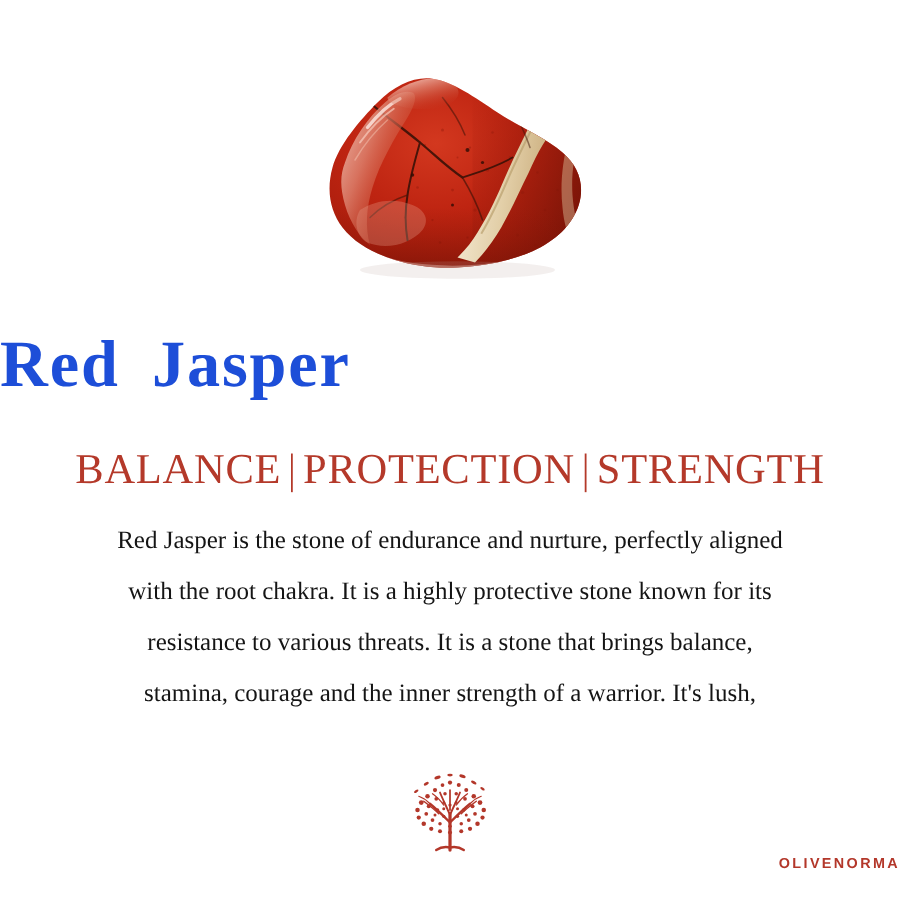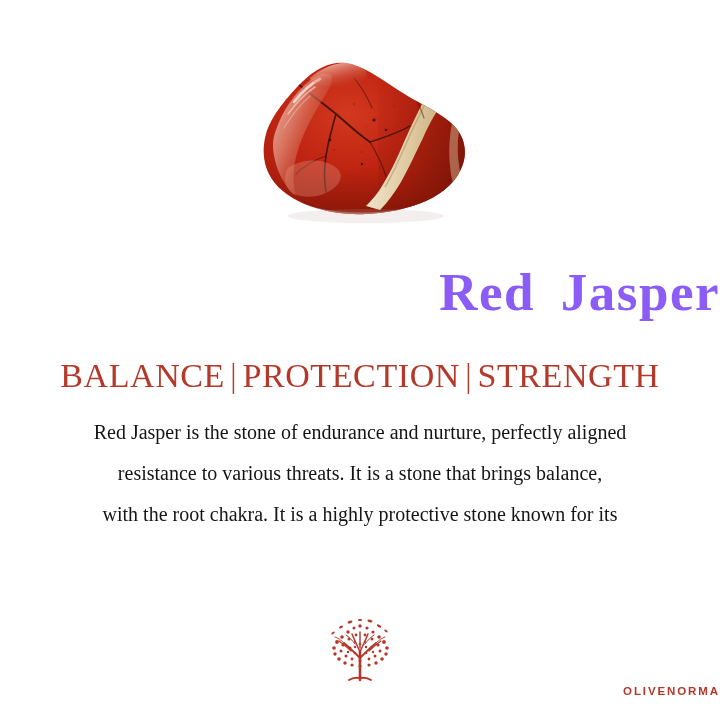--- a/index.html
+++ b/index.html
@@ -31,27 +31,27 @@
     height: 172px;
   }
   .stone-svg { display: block; width: 216px; height: 172px; }
 
   
   .title {
     position: absolute;
     top: 262px;
     left: 0;
     width: 720px;
-    text-align: right;
+    text-align: left;
     font-family: "Liberation Serif", "DejaVu Serif", serif;
     font-weight: bold;
     font-size: 53px;
     line-height: 60px;
     letter-spacing: 1.5px;
-    color: #8b5cf6;
+    color: #1d4ed8;
     word-spacing: 11px;
     white-space: nowrap;
   }
 
   
   .subtitle {
     position: absolute;
     top: 360px;
     left: 0;
     width: 720px;
@@ -241,22 +241,23 @@
   </div>
 
   <div class="title">Red Jasper</div>
 
   <div class="subtitle">
     <span>BALANCE</span><span class="sep">|</span><span>PROTECTION</span><span class="sep">|</span><span>STRENGTH</span>
   </div>
 
   <div class="body-copy">
     <span class="bline">Red Jasper is the stone of endurance and nurture, perfectly aligned</span>
+    <span class="bline">with the root chakra. It is a highly protective stone known for its</span>
     <span class="bline">resistance to various threats. It is a stone that brings balance,</span>
-    <span class="bline">with the root chakra. It is a highly protective stone known for its</span>
+    <span class="bline">stamina, courage and the inner strength of a warrior. It's lush,</span>
   </div>
 
   <div class="logo">
     <svg class="logo-mark" viewBox="0 0 76 64" xmlns="http://www.w3.org/2000/svg">
 
       <g stroke="#B3372A" fill="none" stroke-linecap="round">
         <path d="M38 62 L38 34" stroke-width="2.6"></path>
         <path d="M38 60 C33 59, 30 60, 27 62" stroke-width="2"></path>
         <path d="M38 60 C43 59, 46 60, 49 62" stroke-width="2"></path>
         <path d="M38 40 C32 34, 27 29, 22 25" stroke-width="1.8"></path>

